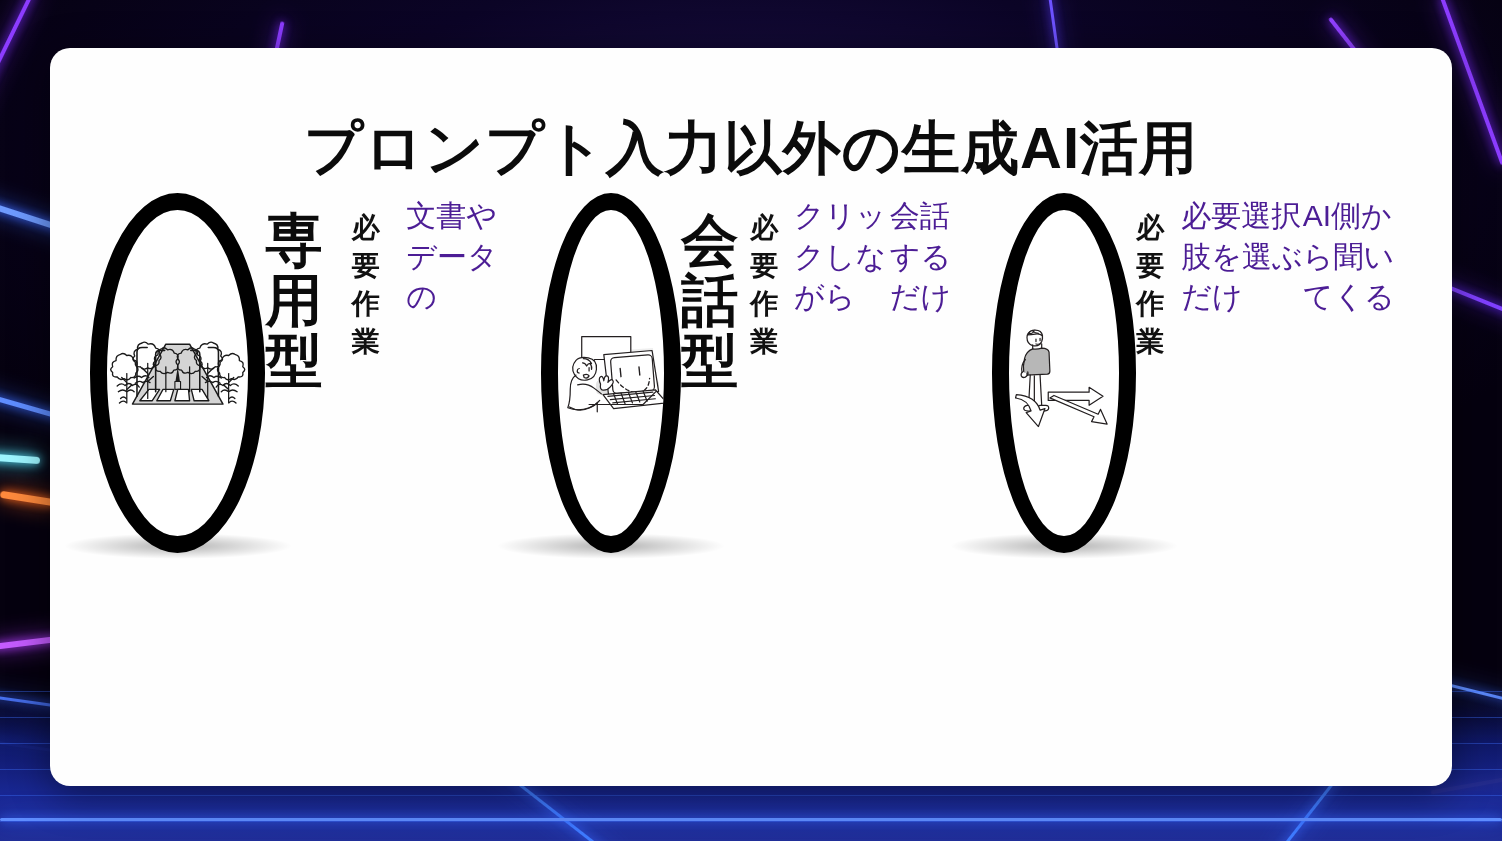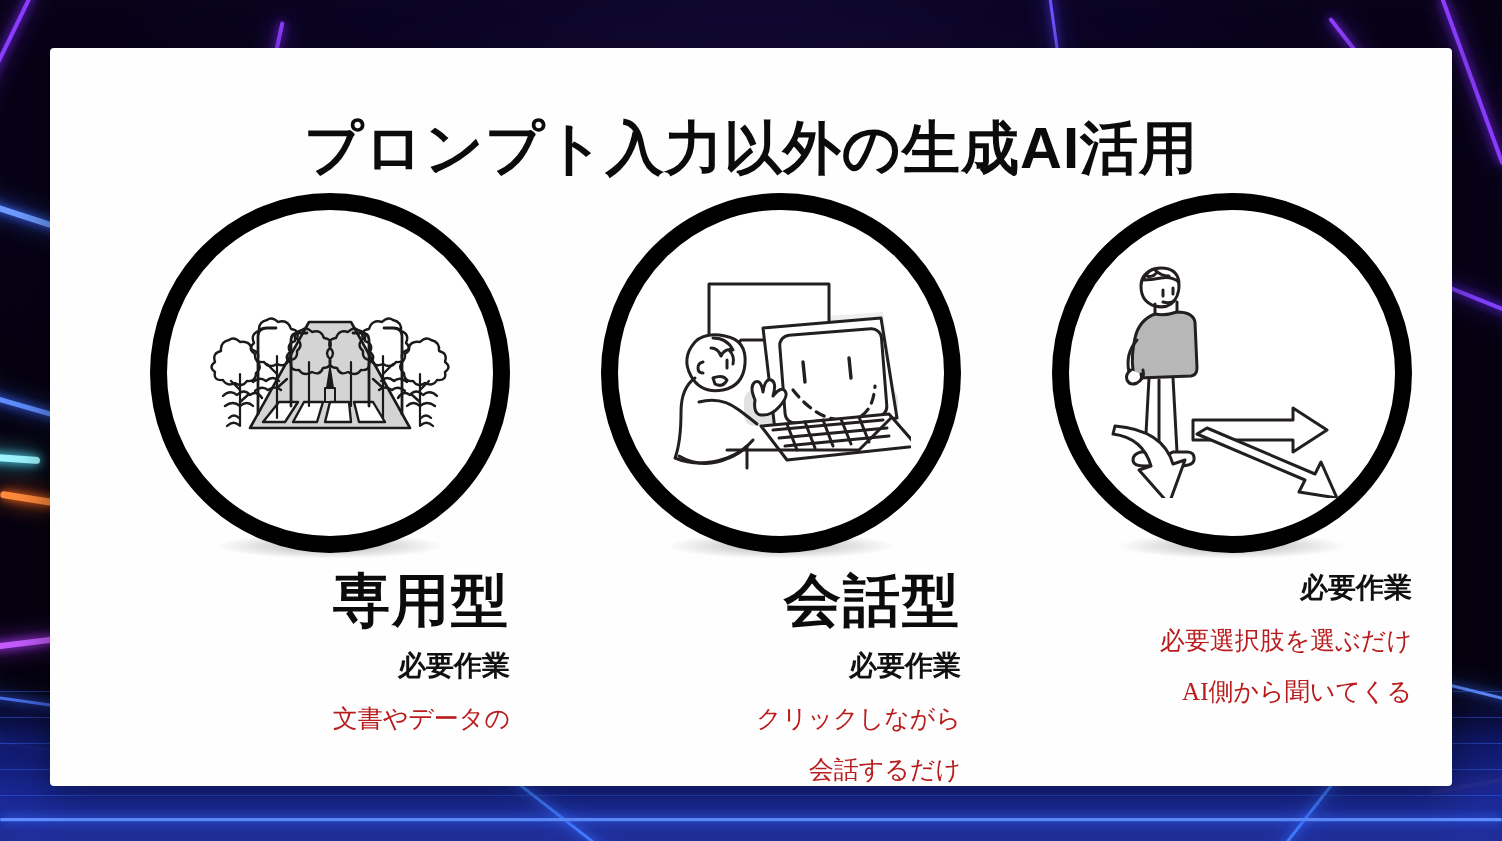--- a/index.html
+++ b/index.html
@@ -46,21 +46,21 @@
     filter: blur(0.4px);
   }
   .beam.glow { box-shadow: 0 0 10px currentColor, 0 0 22px currentColor; }
 
   
   .card {
     position: absolute;
     left: 50px; top: 48px;
     width: 1402px; height: 738px;
     background: #fefefe;
-    border-radius: 4px;
+    border-radius: 20px;
     box-shadow: 0 8px 40px rgba(0,0,0,.45);
   }
 
   .slide-title {
     position: absolute;
     left: 0; right: 0; top: 62px;
     text-align: center;
     font-size: 58px;
     font-weight: 700;
     letter-spacing: 1px;
@@ -71,23 +71,21 @@
   .columns {
     position: absolute;
     left: 40px; right: 40px; top: 145px;
     display: flex;
     justify-content: space-between;
     align-items: flex-start;
   }
   .col {
     width: 420px;
     display: flex;
-    flex-direction: column;
-    align-items: flex-end;
-    font-family: Liberation Serif, serif;
+    align-items: flex-start;
   }
 
   .circle-wrap {
     position: relative;
     width: 360px; height: 360px;
   }
   .circle-shadow {
     position: absolute;
     left: 50%; bottom: -6px;
     width: 230px; height: 26px;
@@ -116,24 +114,24 @@
     letter-spacing: 2px;
     line-height: 1.05;
   }
   .col-sub {
     margin-top: 16px;
     font-size: 28px;
     font-weight: 700;
     color: #111;
   }
   .col-line {
-    margin-top: 17px;
-    font-size: 25px;
+    margin-top: 3px;
+    font-size: 30px;
     font-weight: 400;
-    color: #b91c1c;
+    color: #4c1d95;
     line-height: 1.35;
   }
 </style>
 </head>
 <body>
 
 <div id="stage">
 
   <div class="bg">
     <div class="beam glow" style="color:#7d2bff;background:#8c3cff;left:-10px;top:-20px;width:4px;height:190px;transform:rotate(26deg);"></div>

